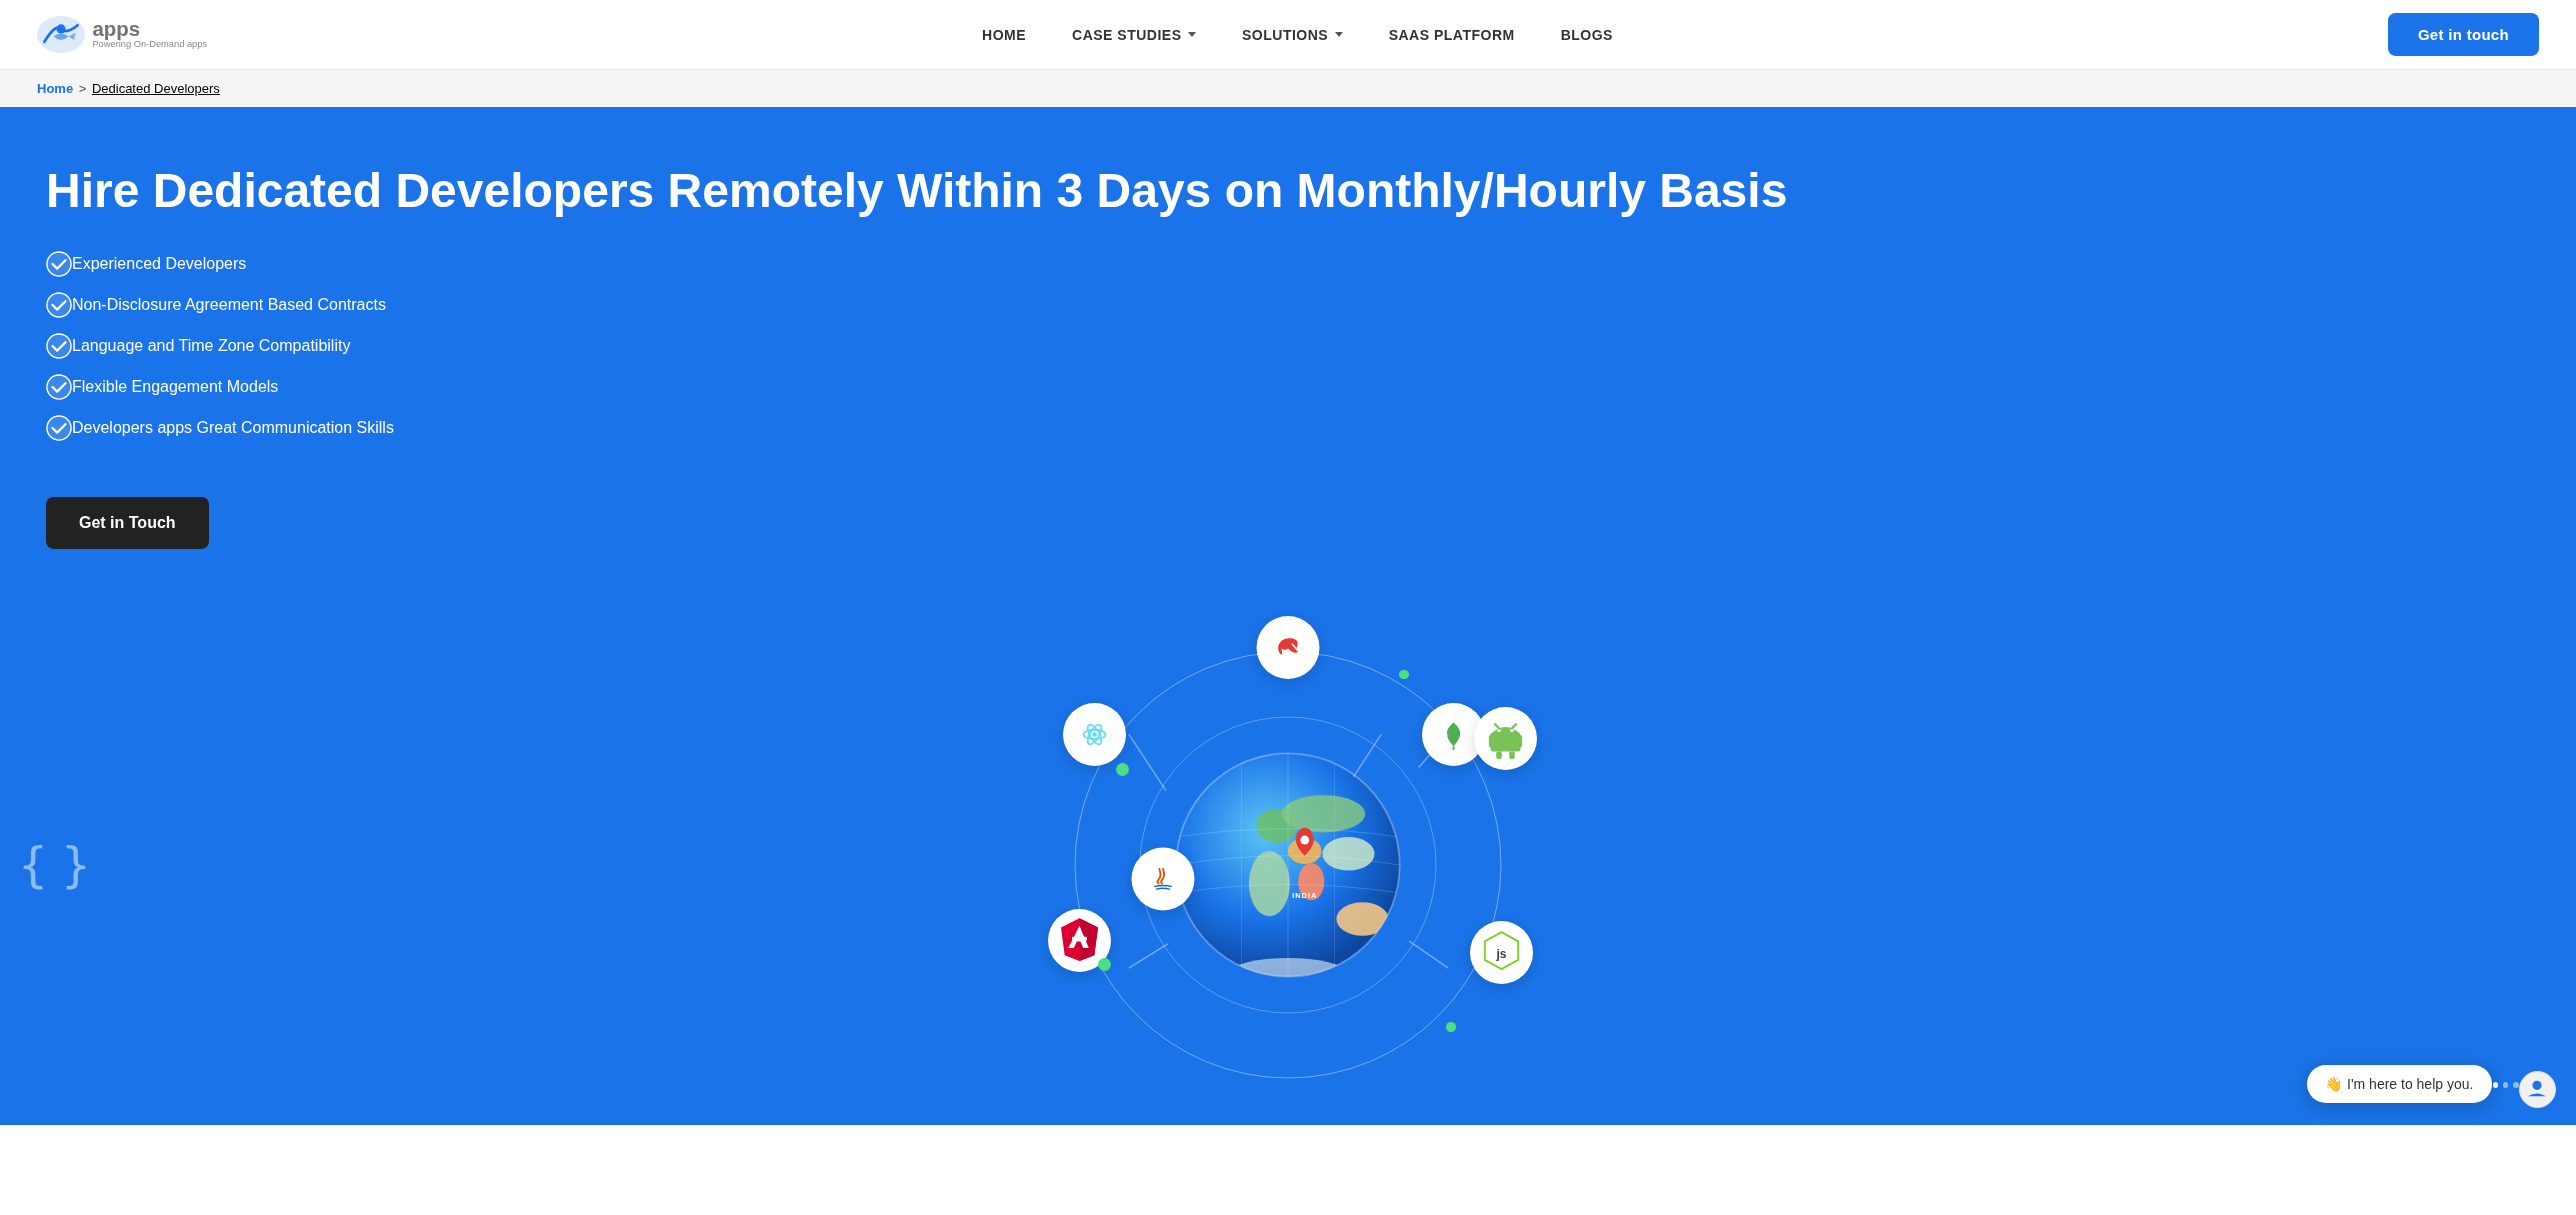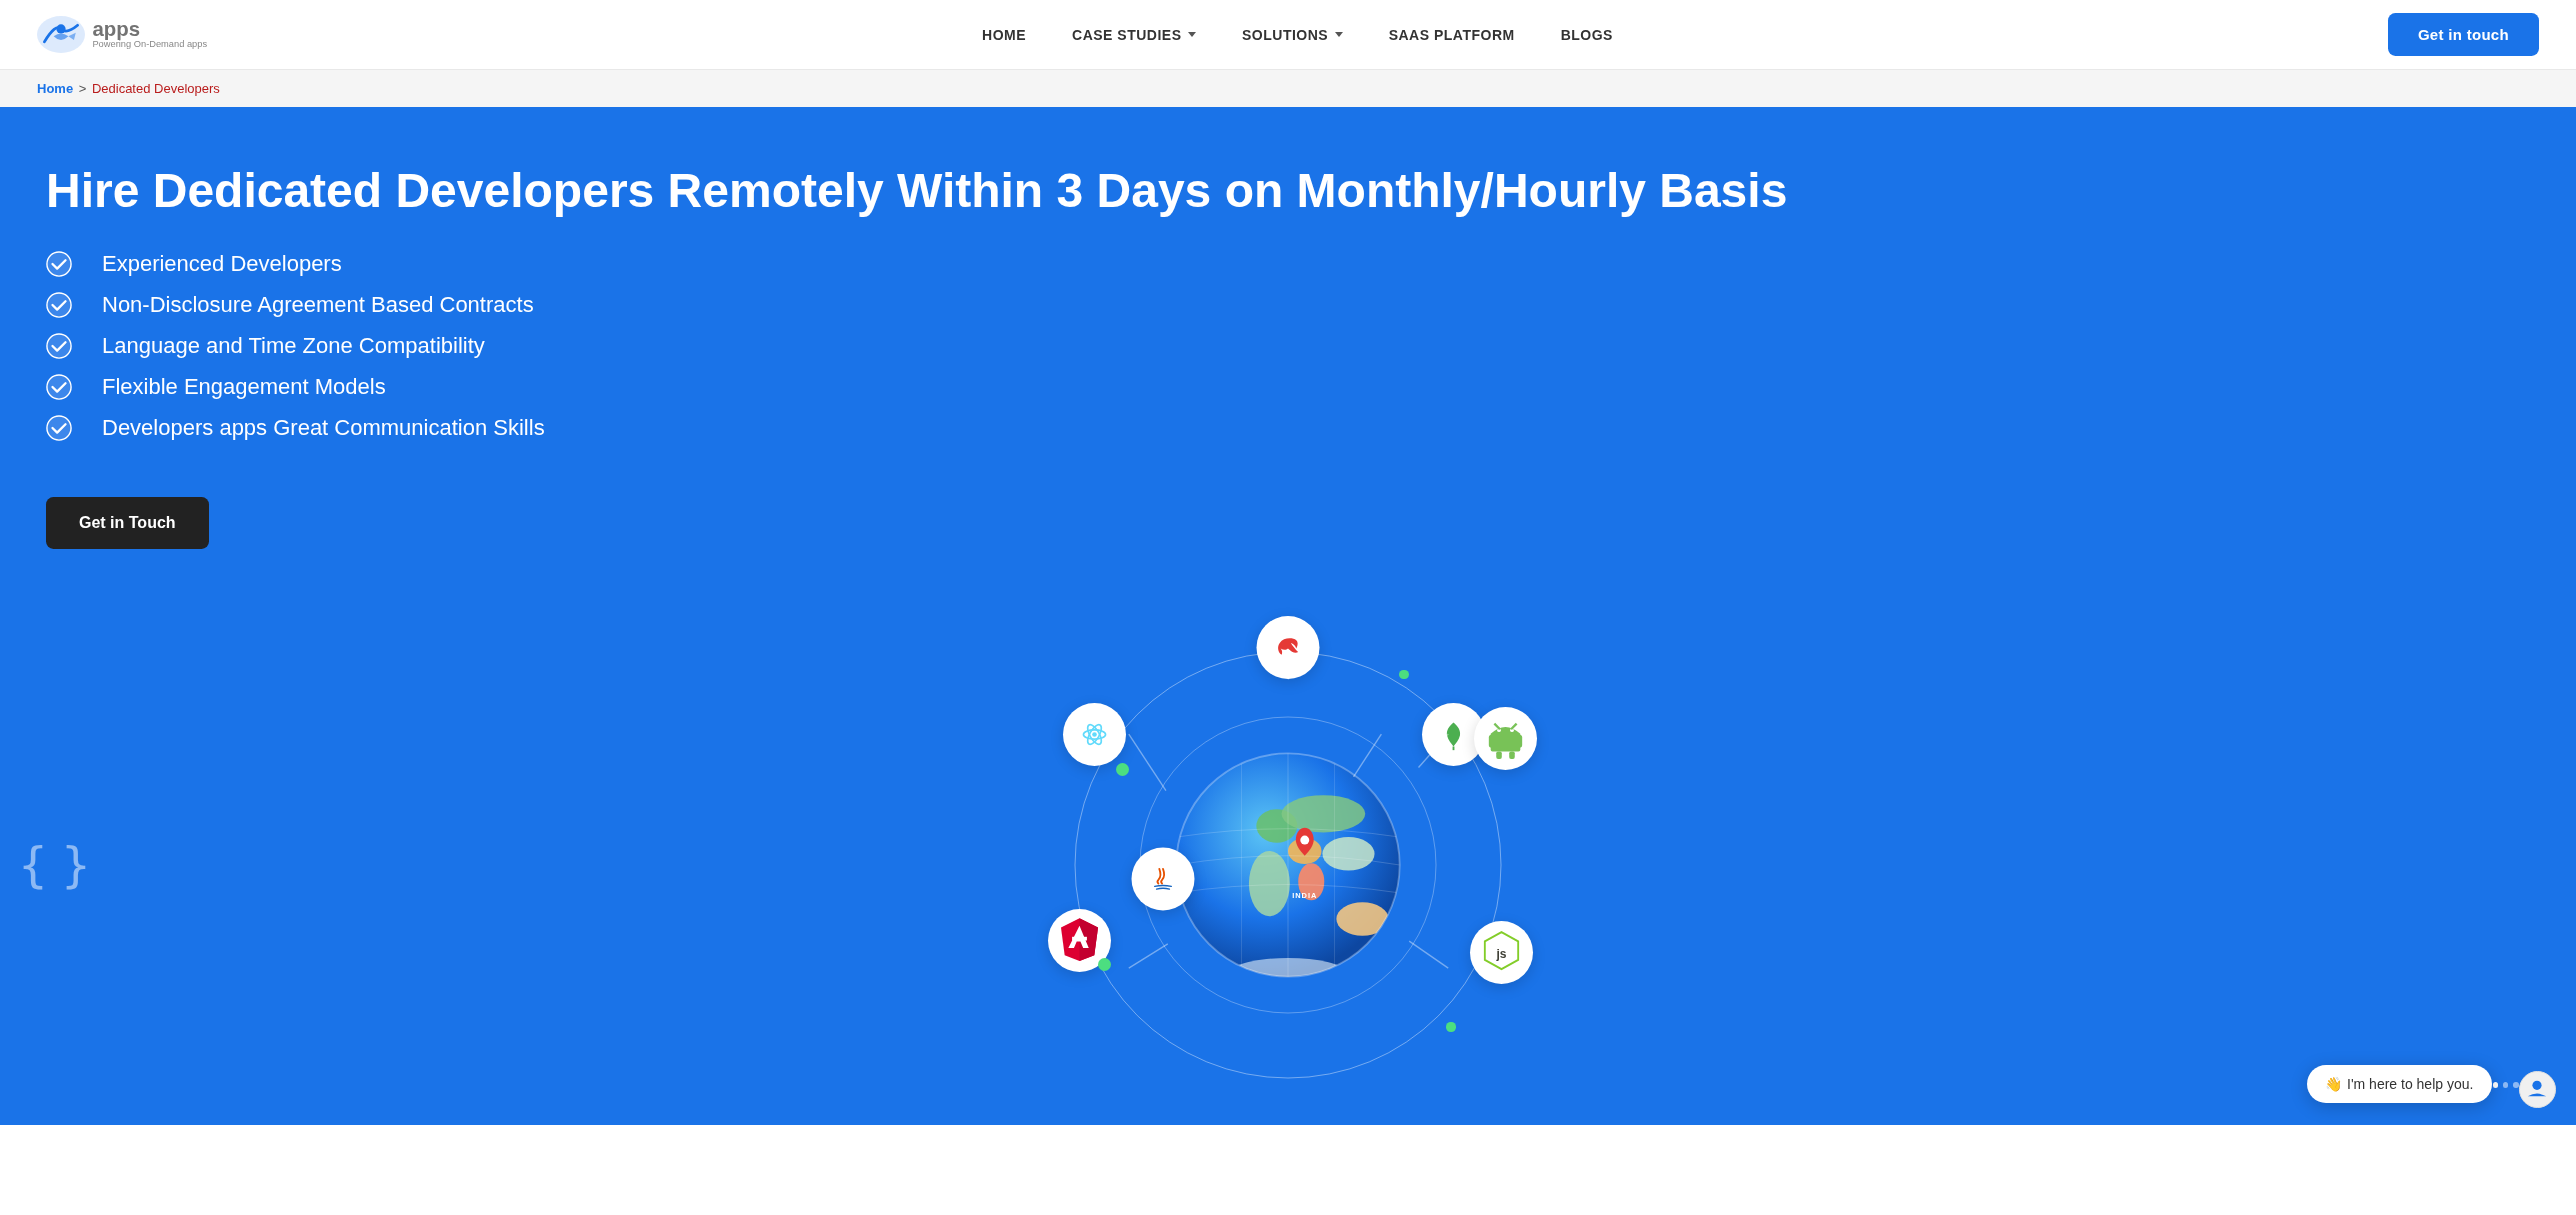--- a/index.html
+++ b/index.html
@@ -87,21 +87,21 @@
       gap: 5.6px;
       font-size: 13px;
     }
     .breadcrumb-home {
       color: #1a73e8;
       font-weight: 600;
       cursor: pointer;
       text-decoration: none;
     }
     .breadcrumb-sep { color: #555; }
-    .breadcrumb-current { color: #b91c1c; }
+    .breadcrumb-current { color: #000000; text-decoration: underline; }
 
     
     .hero {
       background: #1a73e8;
       min-height: 678px;
       display: flex;
       align-items: stretch;
       position: relative;
       overflow: hidden;
       flex-direction: column;
@@ -121,23 +121,23 @@
       line-height: 1.15;
       margin-bottom: 33px;
     }
     .hero-features {
       list-style: none;
       margin-bottom: 41px;
     }
     .hero-features li {
       display: flex;
       align-items: center;
-      gap: 30px;
+      gap: 0;
       margin-bottom: 15px;
-      font-size: 22px;
+      font-size: 16px;
       color: #fff;
       font-weight: 400;
     }
     .check-icon {
       width: 26px;
       height: 26px;
       flex-shrink: 0;
     }
     .hero-cta {
       background: #222;

